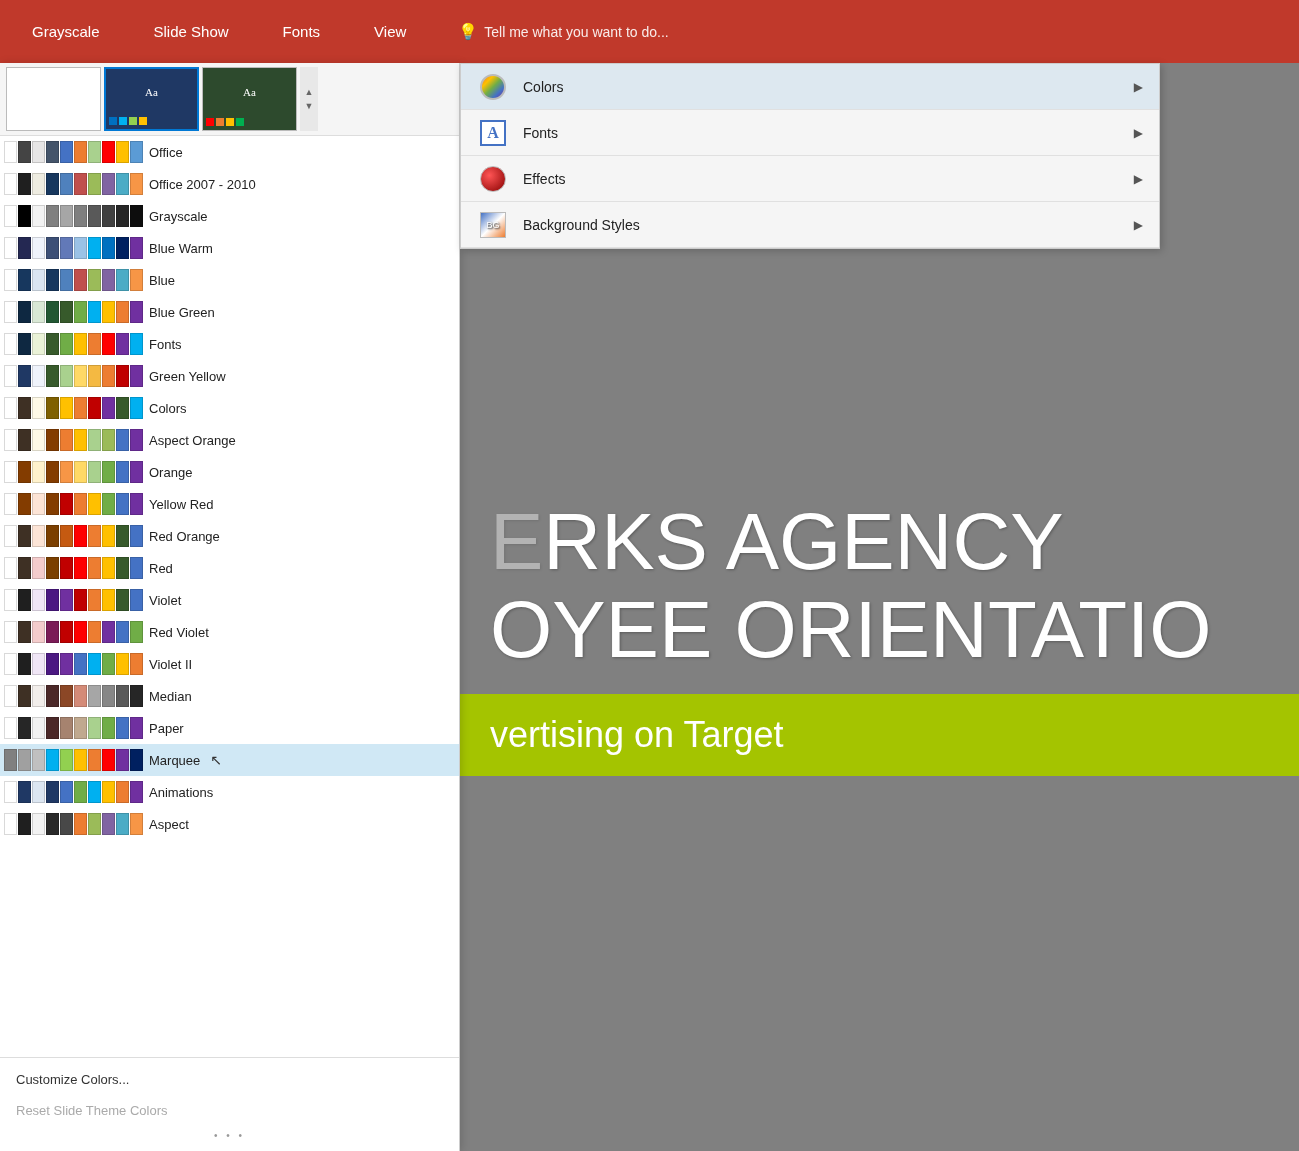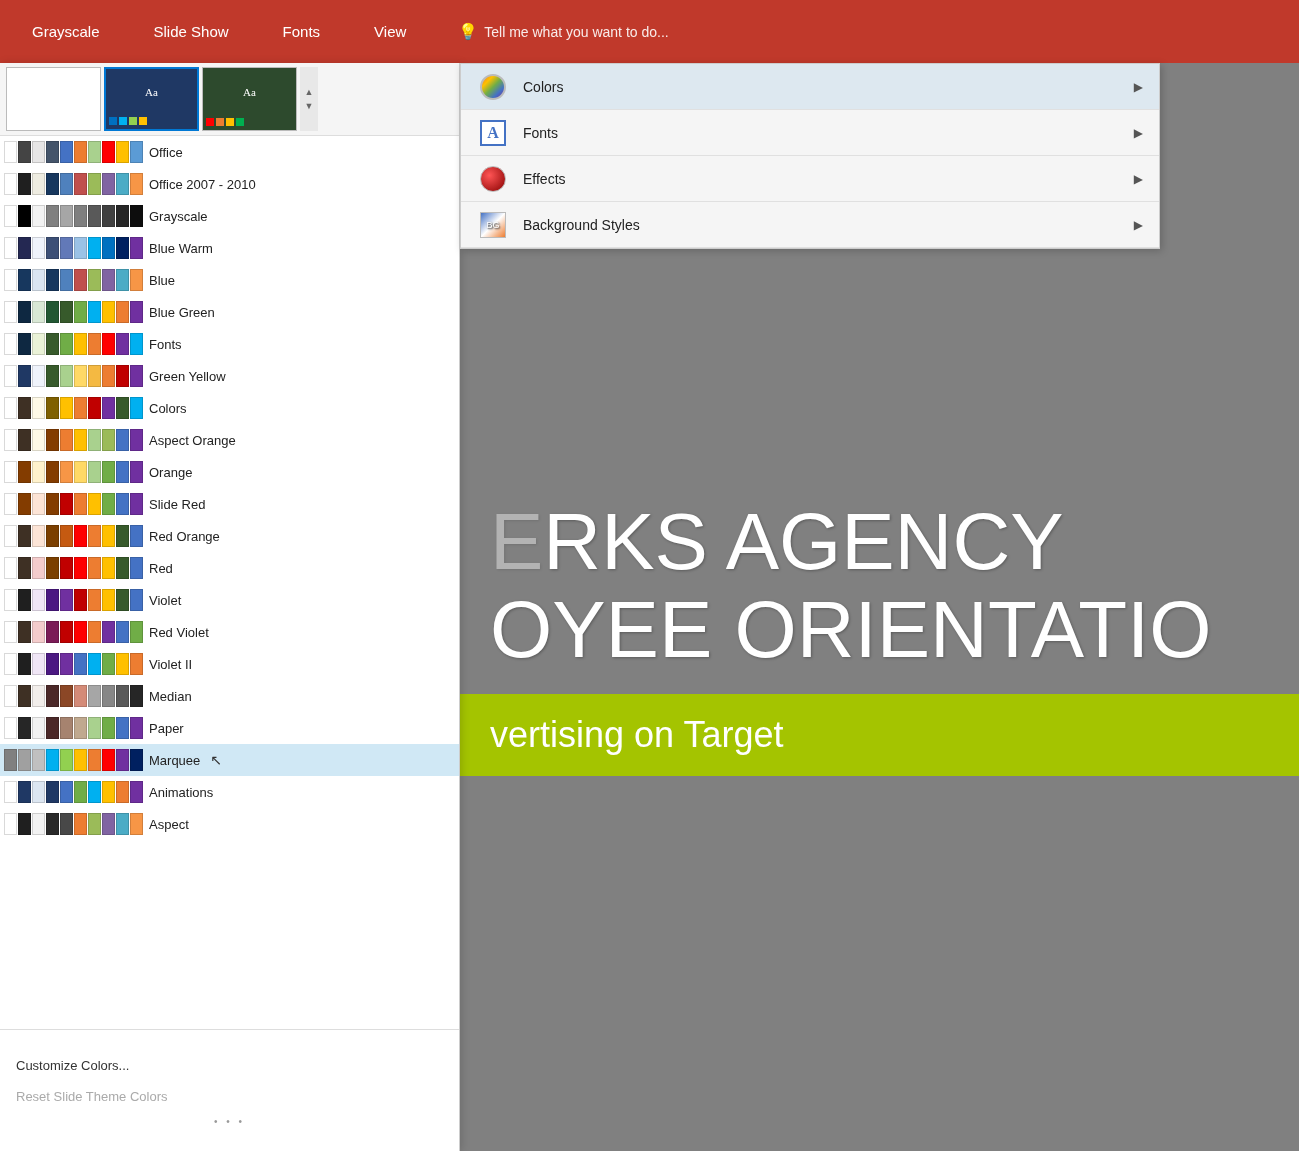--- a/index.html
+++ b/index.html
@@ -108,21 +108,21 @@
     }
 
     .color-name {
       font-size: 13px;
       color: #222;
     }
 
     
     .bottom-links {
       border-top: 1px solid #ddd;
-      padding: 20px 0;
+      padding: 6px 0;
     }
     .bottom-link {
       padding: 8px 16px;
       font-size: 13px;
       color: #333;
       cursor: pointer;
     }
     .bottom-link.disabled { color: #aaa; cursor: default; }
     .dots-handle {
       text-align: center;
@@ -433,21 +433,21 @@
             <div class="swatch" style="background: rgb(131, 60, 0); border: 0.5px solid rgba(0, 0, 0, 0.15);"></div>
             <div class="swatch" style="background: rgb(252, 228, 214); border: 0.5px solid rgba(0, 0, 0, 0.15);"></div>
             <div class="swatch" style="background: rgb(131, 60, 0); border: 0.5px solid rgba(0, 0, 0, 0.15);"></div>
             <div class="swatch" style="background: rgb(192, 0, 0); border: 0.5px solid rgba(0, 0, 0, 0.15);"></div>
             <div class="swatch" style="background: rgb(237, 125, 49); border: 0.5px solid rgba(0, 0, 0, 0.15);"></div>
             <div class="swatch" style="background: rgb(255, 192, 0); border: 0.5px solid rgba(0, 0, 0, 0.15);"></div>
             <div class="swatch" style="background: rgb(112, 173, 71); border: 0.5px solid rgba(0, 0, 0, 0.15);"></div>
             <div class="swatch" style="background: rgb(68, 114, 196); border: 0.5px solid rgba(0, 0, 0, 0.15);"></div>
             <div class="swatch" style="background: rgb(112, 48, 160); border: 0.5px solid rgba(0, 0, 0, 0.15);"></div>
           </div>
-          <span class="color-name">Slide Red</span>
+          <span class="color-name">Yellow Red</span>
         </div>
         <div class="color-item">
           <div class="color-swatches">
             <div class="swatch" style="background: rgb(255, 255, 255); border: 0.5px solid rgba(0, 0, 0, 0.15);"></div>
             <div class="swatch" style="background: rgb(62, 48, 36); border: 0.5px solid rgba(0, 0, 0, 0.15);"></div>
             <div class="swatch" style="background: rgb(252, 228, 214); border: 0.5px solid rgba(0, 0, 0, 0.15);"></div>
             <div class="swatch" style="background: rgb(123, 63, 0); border: 0.5px solid rgba(0, 0, 0, 0.15);"></div>
             <div class="swatch" style="background: rgb(197, 90, 17); border: 0.5px solid rgba(0, 0, 0, 0.15);"></div>
             <div class="swatch" style="background: rgb(255, 0, 0); border: 0.5px solid rgba(0, 0, 0, 0.15);"></div>
             <div class="swatch" style="background: rgb(237, 125, 49); border: 0.5px solid rgba(0, 0, 0, 0.15);"></div>

